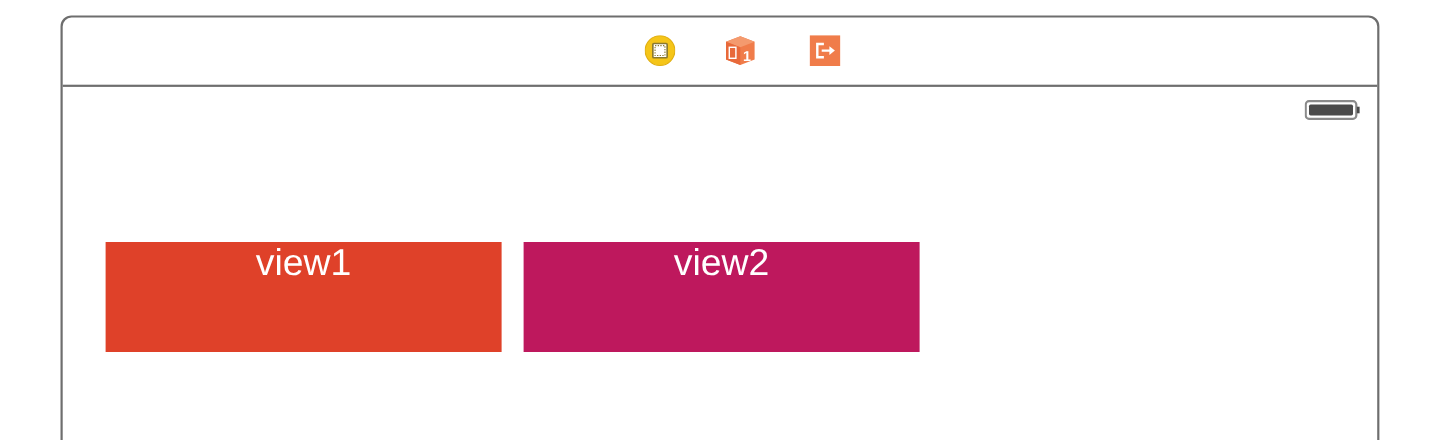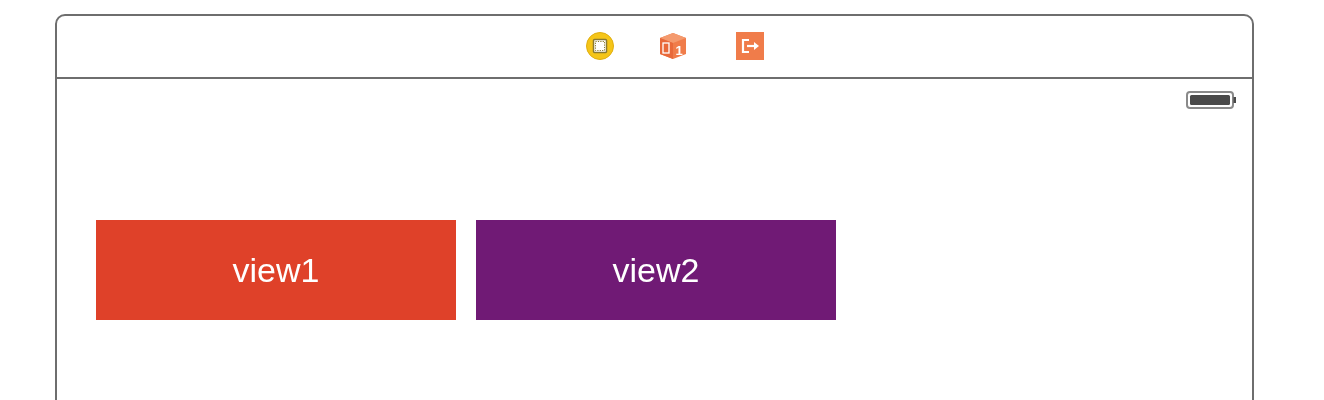--- a/index.html
+++ b/index.html
@@ -63,21 +63,20 @@
     height: 20px;
   }
   .battery svg { display: block; }
 
   .colored-view {
     position: absolute;
     top: 141px;
     width: 360px;
     height: 100px;
     display: flex;
-    align-items: center;
     justify-content: center;
     color: #ffffff;
     font-size: 34px;
     font-family: "Liberation Sans", sans-serif;
   }
   .v1 { left: 39px; }
   .v2 { left: 419px; }
   .v3 { left: 799px; }
 </style>
 </head>
@@ -118,19 +117,19 @@
         <svg width="52" height="20" viewBox="0 0 52 20">
           <rect x="1" y="2" width="46" height="16" rx="3" fill="none" stroke="#8a8a8a" stroke-width="2"></rect>
           <rect x="4" y="5" width="40" height="10" rx="1.5" fill="#4a4a4a"></rect>
           <rect x="47.5" y="7" width="2.5" height="6" fill="#4a4a4a"></rect>
         </svg>
       </div>
 
       <div class="colored-view v1" style="background:#df4129">
         <span>view1</span>
       </div>
-      <div class="colored-view v2" style="background:#701a75">
+      <div class="colored-view v2" style="background:#be185d">
         <span>view2</span>
       </div>
     </div>
 
   </div>
 </div>
 
 </body></html>

